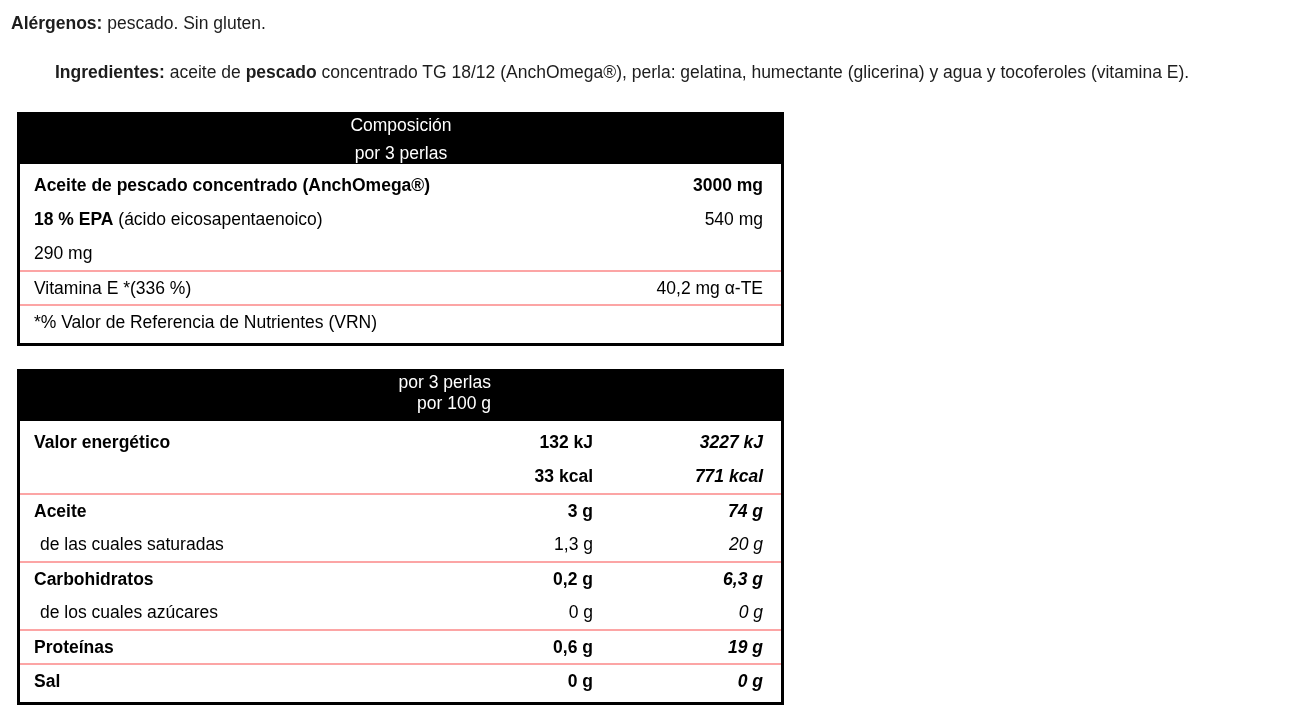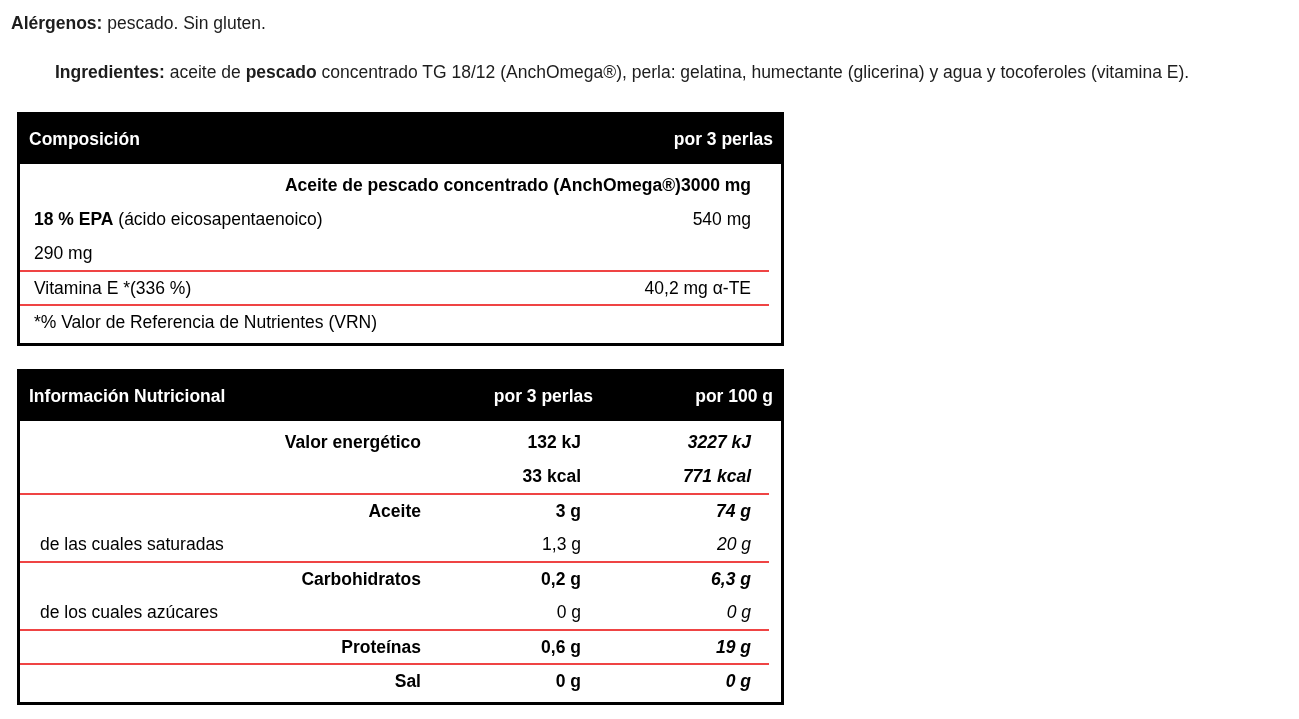--- a/index.html
+++ b/index.html
@@ -12,56 +12,57 @@
     position: relative;
   }
   .para {
     position: absolute;
     left: 11px;
     font-size: 17.5px;
     line-height: 22px;
     color: #1d1d1d;
     white-space: nowrap;
   }
-  .para b, .b { font-weight: bold; text-align: right; }
+  .para b, .b { font-weight: bold; }
   #allergens { top: 12px; }
   #ingredients { top: 61px; margin-left: 44px; }
 
   .nf-table {
     position: absolute;
     left: 17px;
     width: 767px;
     border: 3px solid #000000;
     background: #ffffff;
     font-size: 17.5px;
     color: #000000;
   }
   #composition-table { top: 112px; }
   #nutrition-table   { top: 369px; }
 
   .thead {
     background: #000000;
     color: #ffffff;
-    font-weight: bold;
+    font-weight: normal;
     height: 49px;
     display: flex;
     align-items: center;
     padding: 0 8px 0 9px;
+    flex-direction: column;
   }
   .thead .t-title { flex: 1; }
-  .tbody { padding: 4px 12px 5px 0; }
+  .tbody { padding: 4px 0 5px 0; }
   .row {
     height: 34px;
     display: flex;
     align-items: center;
     padding: 0 18px 0 14px;
   }
   .row .lab { flex: 1; white-space: nowrap; }
   .row .val { text-align: right; white-space: nowrap; }
-  .line-above { border-top: 2px solid #ef4444; }
+  .line-above { border-top: 2px solid #fca5a5; }
   .sub .lab { padding-left: 6px; }
 
   
   .thead .c1 { width: 180px; text-align: right; }
   .thead .c2 { width: 180px; text-align: right; }
   .row .v1 { width: 160px; }
   .row .v2 { width: 170px; font-style: italic; }
 </style>
 </head>
 <body>
@@ -92,21 +93,20 @@
       <span class="val">40,2 mg α-TE</span>
     </div>
     <div class="row line-above">
       <span class="lab">*% Valor de Referencia de Nutrientes (VRN)</span>
     </div>
   </div>
 </div>
 
 <div class="nf-table" id="nutrition-table">
   <div class="thead">
-    <span class="t-title">Información Nutricional</span>
     <span class="c1">por 3 perlas</span>
     <span class="c2">por 100 g</span>
   </div>
   <div class="tbody">
     <div class="row">
       <span class="lab b">Valor energético</span>
       <span class="val v1 b">132 kJ</span>
       <span class="val v2 b">3227 kJ</span>
     </div>
     <div class="row">

